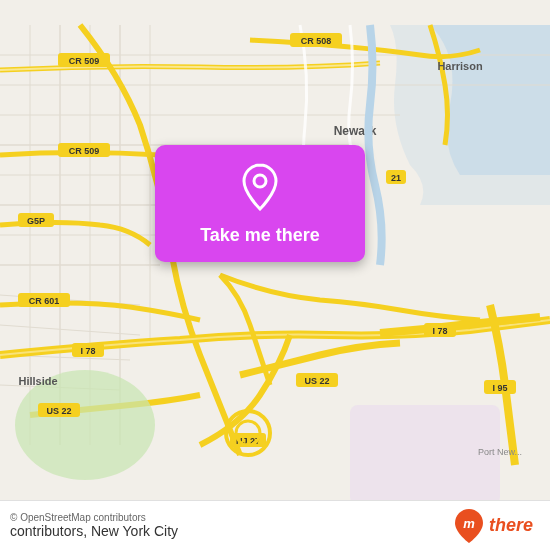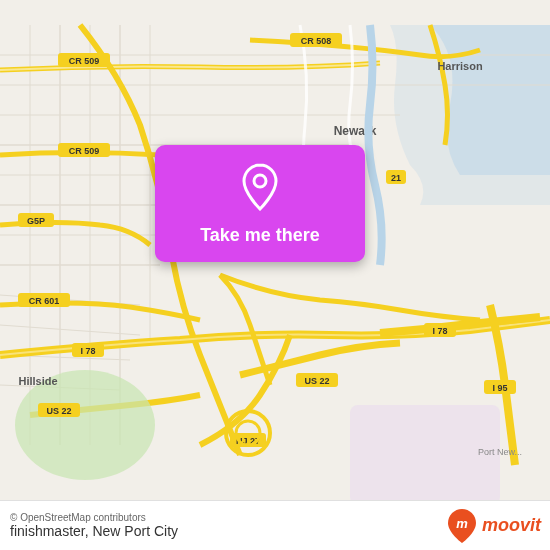--- a/index.html
+++ b/index.html
@@ -68,21 +68,21 @@
     .bottom-bar {
       position: absolute;
       bottom: 0;
       left: 0;
       width: 100%;
       height: 50px;
       background-color: #ffffff;
       display: flex;
       align-items: center;
       justify-content: space-between;
-      padding: 0 9px 0 10px;
+      padding: 0 17px 0 10px;
       border-top: 1px solid #e0e0e0;
       z-index: 20;
     }
 
     .bottom-bar-left {
       display: flex;
       flex-direction: column;
     }
 
     .copyright-text {
@@ -235,24 +235,24 @@
         <path d="M20 2C11.163 2 4 9.163 4 18C4 30 20 46 20 46C20 46 36 30 36 18C36 9.163 28.837 2 20 2Z" stroke="white" stroke-width="3" fill="none"></path>
         <circle cx="20" cy="18" r="6" stroke="white" stroke-width="3" fill="none"></circle>
       </svg>
     </div>
     <span class="take-me-there-label">Take me there</span>
   </div>
 
   <div class="bottom-bar">
     <div class="bottom-bar-left">
       <span class="copyright-text">© OpenStreetMap contributors</span>
-      <span class="location-name">finishmaster, New Port City</span>
+      <span class="location-name">contributors, New York City</span>
     </div>
     <div class="moovit-logo">
 
       <svg width="32" height="36" viewBox="0 0 32 36" xmlns="http://www.w3.org/2000/svg">
         <path d="M16 1C8.268 1 2 7.268 2 15C2 25 16 35 16 35C16 35 30 25 30 15C30 7.268 23.732 1 16 1Z" fill="#e94f1f"></path>
         <text x="16" y="20" text-anchor="middle" font-size="13" font-weight="bold" fill="white" font-style="italic">m</text>
       </svg>
-      <span class="moovit-text">moovit</span>
+      <span class="moovit-text">there</span>
     </div>
   </div>
 </div>
 
 </body></html>

